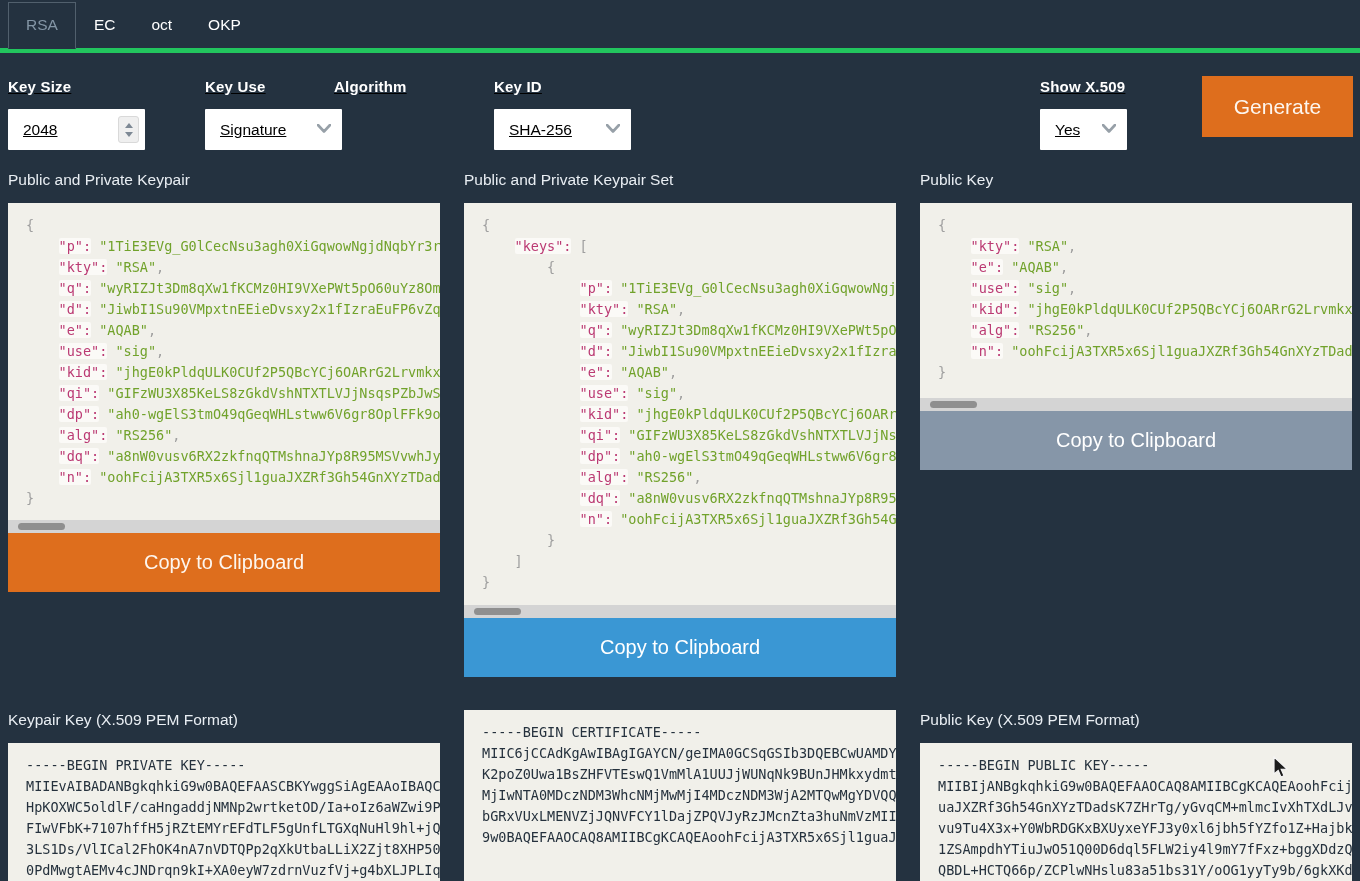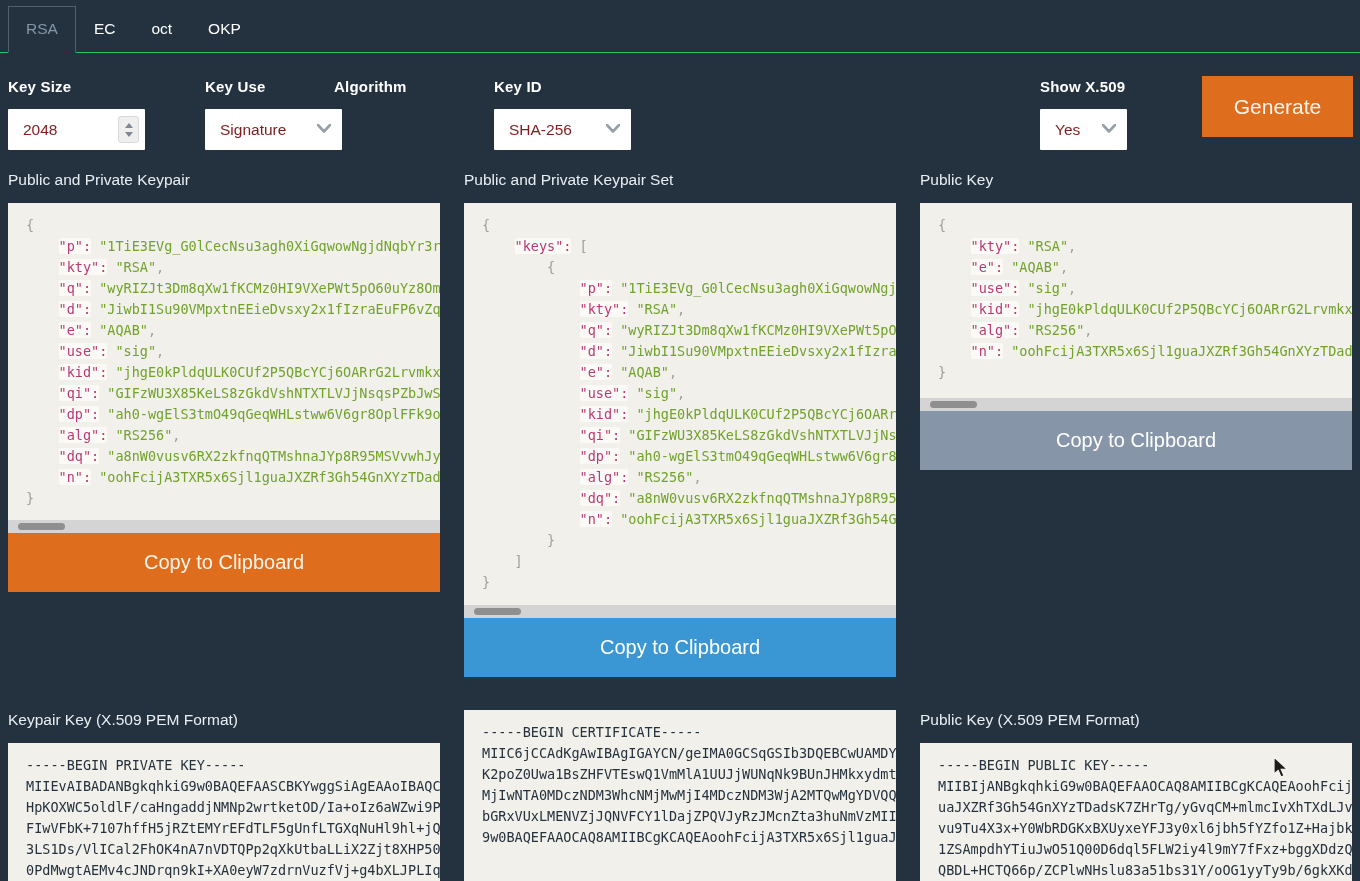--- a/index.html
+++ b/index.html
@@ -9,38 +9,38 @@
     background:#243240;
     overflow:hidden;
     font-family:"Liberation Sans", sans-serif;
     -webkit-font-smoothing:antialiased;
   }
 
   
   .tabbar {
     position:absolute; top:0; left:0; width:1360px; height:53px;
     display:flex; align-items:flex-end; padding-left:8px;
-    border-bottom:1px solid #22c55e;
+    border-bottom:5px solid #22c55e;
     text-align:right;
   }
   .tab {
     font-size:15.5px; color:#ffffff; padding:13px 17px 14px;
     margin-bottom:-1px; cursor:pointer; border:1px solid transparent;
   }
   .tab.active {
     color:#8496a6; background:#243240;
     border:1px solid #51606d; border-bottom-color:#243240;
   }
 
   
-  .field { position:absolute; top:78px; }
+  .field { position:absolute; top:78px;text-decoration:underline; }
   .field label { display:block; color:#ffffff; font-size:15px; font-weight:700; letter-spacing:.2px; }
   .control {
     position:relative; margin-top:14px; background:#fff; height:41px;
-    display:flex; align-items:center; font-size:15.5px; color:#7f1d1d;
+    display:flex; align-items:center; font-size:15.5px; color:#000000;
     padding-left:15px; border-radius:1px;
   }
   .stepper {
     position:absolute; right:6px; top:7px; width:21px; height:27px;
     background:#efefef; border:1px solid #d9d9d9; border-radius:3px;
     display:flex; flex-direction:column; align-items:center; justify-content:center; gap:4px;
     cursor:pointer;
   }
   .tri-up { width:0; height:0; border-left:4px solid transparent; border-right:4px solid transparent; border-bottom:5px solid #7d8894; }
   .tri-dn { width:0; height:0; border-left:4px solid transparent; border-right:4px solid transparent; border-top:5px solid #7d8894; }

